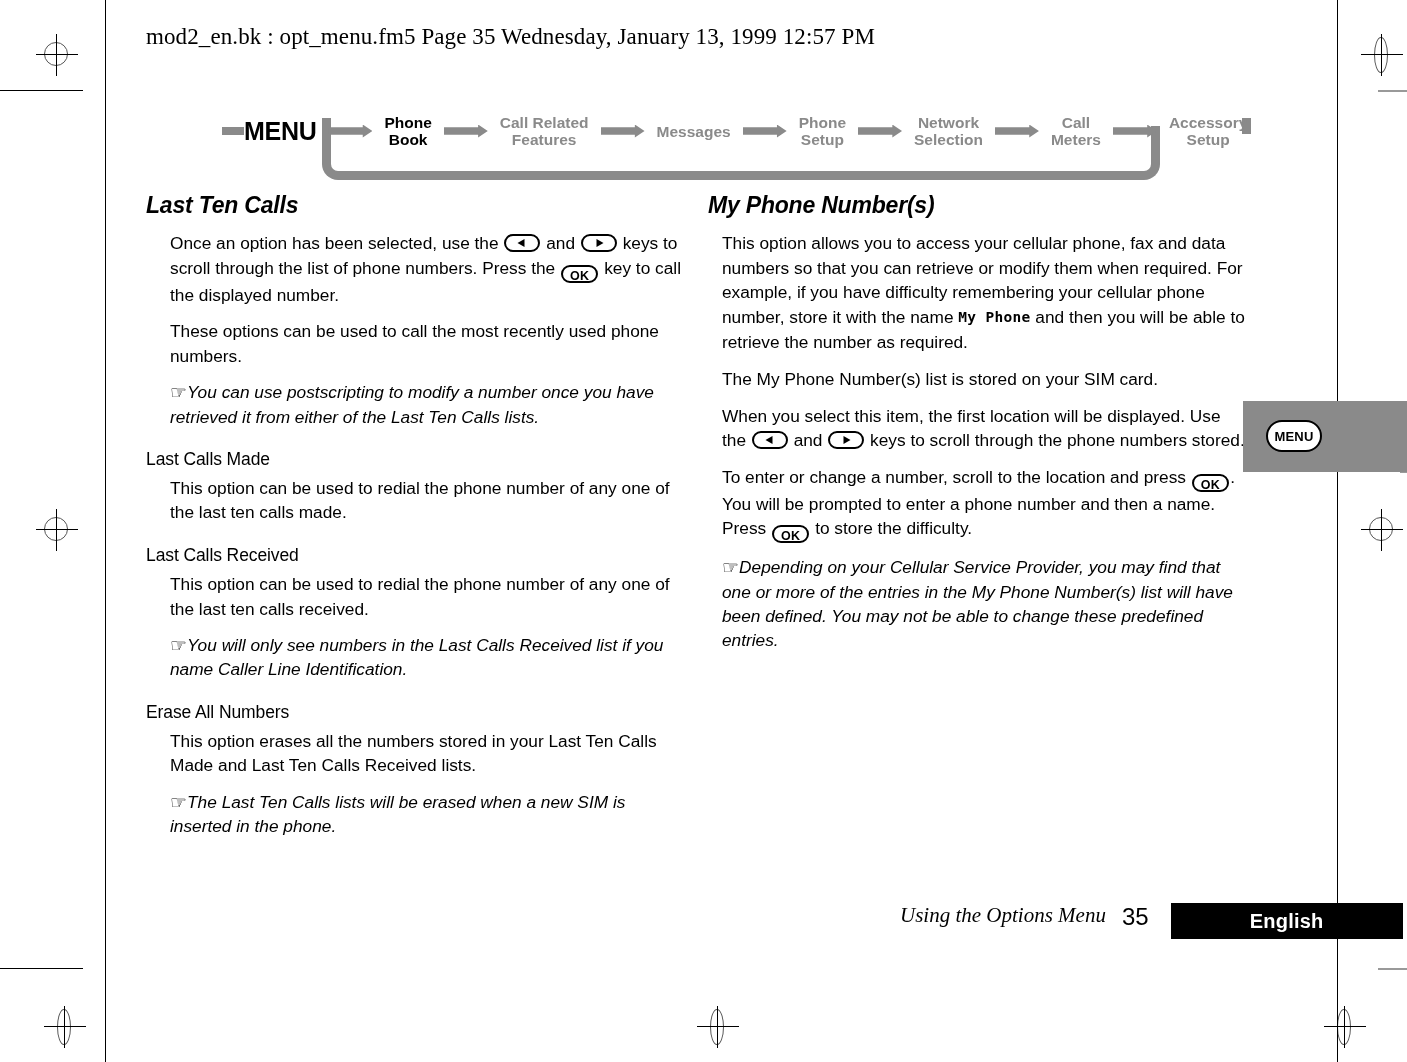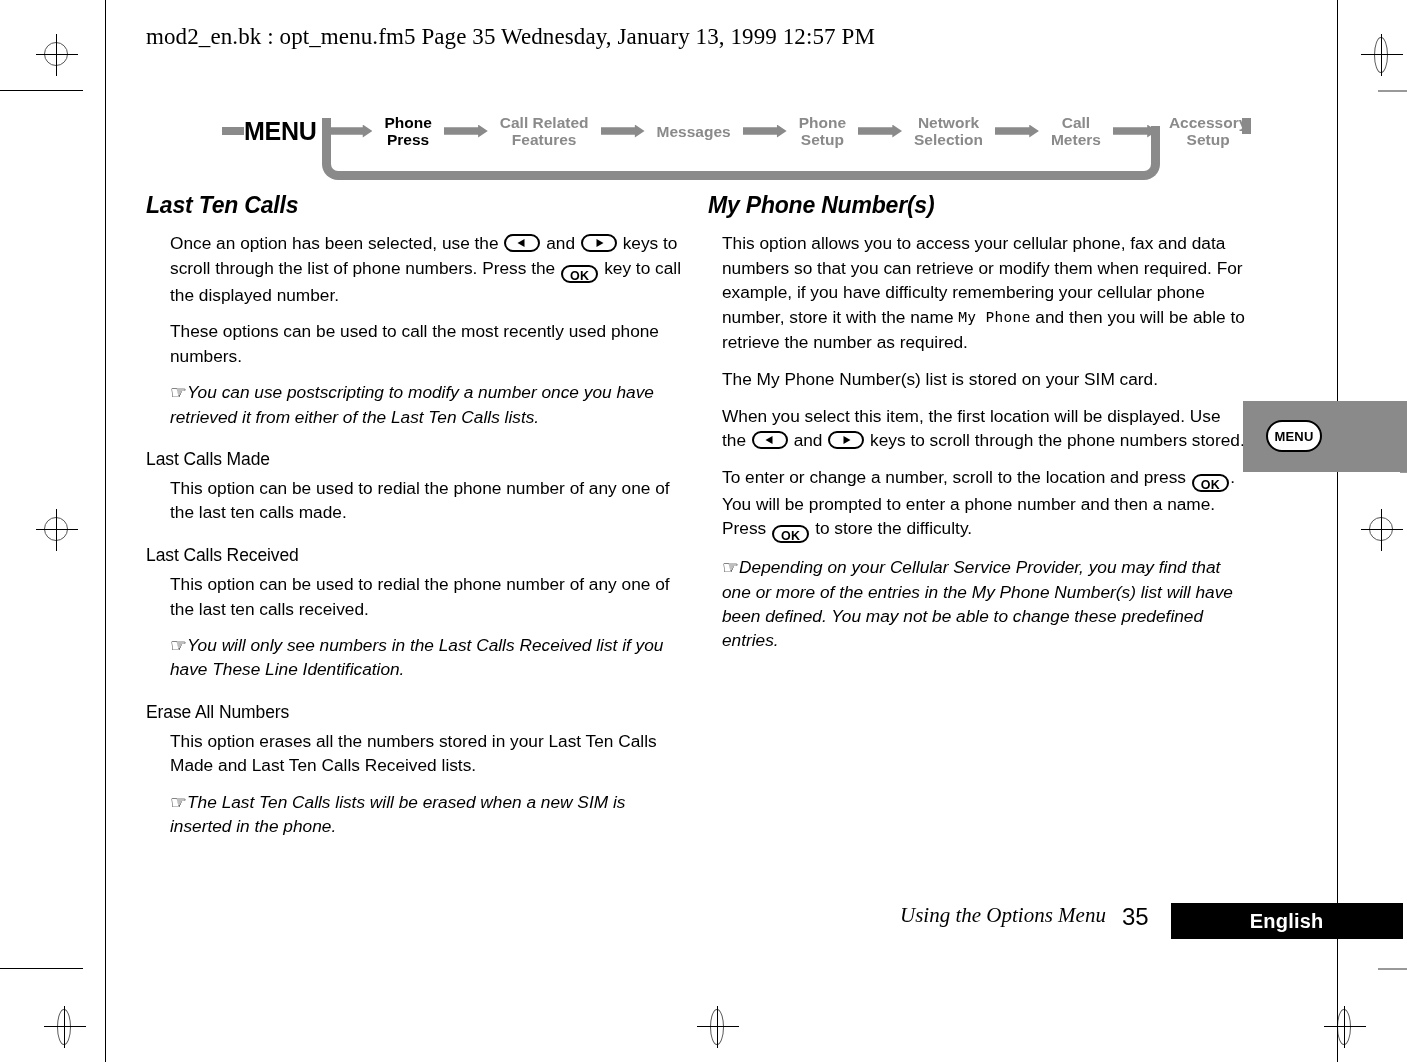--- a/index.html
+++ b/index.html
@@ -249,20 +249,21 @@
   .key-ok span { position: relative; top: 3px; }
 
   
   .lcd {
     font-family: "DejaVu Sans Mono", "Liberation Mono", monospace;
     font-size: 14.5px;
     letter-spacing: 0.3px;
     color: #000;
     position: relative;
     top: -1px;
+    font-weight: bold;
   }
 
   
   .side-tab {
     position: absolute;
     left: 1243px;
     top: 401px;
     width: 164px;
     height: 71px;
     background: #8a8a8a;
@@ -389,21 +390,21 @@
 
   <div class="nav-row">
     <div class="nav-dash"></div>
     <div class="nav-menu-label">MENU</div>
     <div class="nav-gap"></div>
     <div class="nav-arrow"></div>
     <div class="nav-gap"></div>
 
     <div class="nav-item active">
       <div>Phone</div>
-      <div>Press</div>
+      <div>Book</div>
     </div>
     <div class="nav-gap"></div>
     <div class="nav-arrow"></div>
     <div class="nav-gap"></div>
 
     <div class="nav-item">
       <div>Call Related</div>
       <div>Features</div>
     </div>
     <div class="nav-gap"></div>
@@ -457,21 +458,21 @@
   <p class="body"><span>These options can be used to call the most recently used phone numbers.</span></p>
 
   <p class="note"><span class="note-hand">☞</span><span class="note-body">You can use postscripting to modify a number once you have retrieved it from either of the Last Ten Calls lists.</span></p>
 
   <h3 class="sub-title">Last Calls Made</h3>
   <p class="body">This option can be used to redial the phone number of any one of the last ten calls made.</p>
 
   <h3 class="sub-title">Last Calls Received</h3>
   <p class="body">This option can be used to redial the phone number of any one of the last ten calls received.</p>
 
-  <p class="note"><span class="note-hand">☞</span><span class="note-body">You will only see numbers in the Last Calls Received list if you have These Line Identification.</span></p>
+  <p class="note"><span class="note-hand">☞</span><span class="note-body">You will only see numbers in the Last Calls Received list if you name Caller Line Identification.</span></p>
 
   <h3 class="sub-title">Erase All Numbers</h3>
   <p class="body">This option erases all the numbers stored in your Last Ten Calls Made and Last Ten Calls Received lists.</p>
 
   <p class="note"><span class="note-hand">☞</span><span class="note-body">The Last Ten Calls lists will be erased when a new SIM is inserted in the phone.</span></p>
 </div>
 
 <div class="col col-right">
 
   <h2 class="sec-title">My Phone Number(s)</h2>

